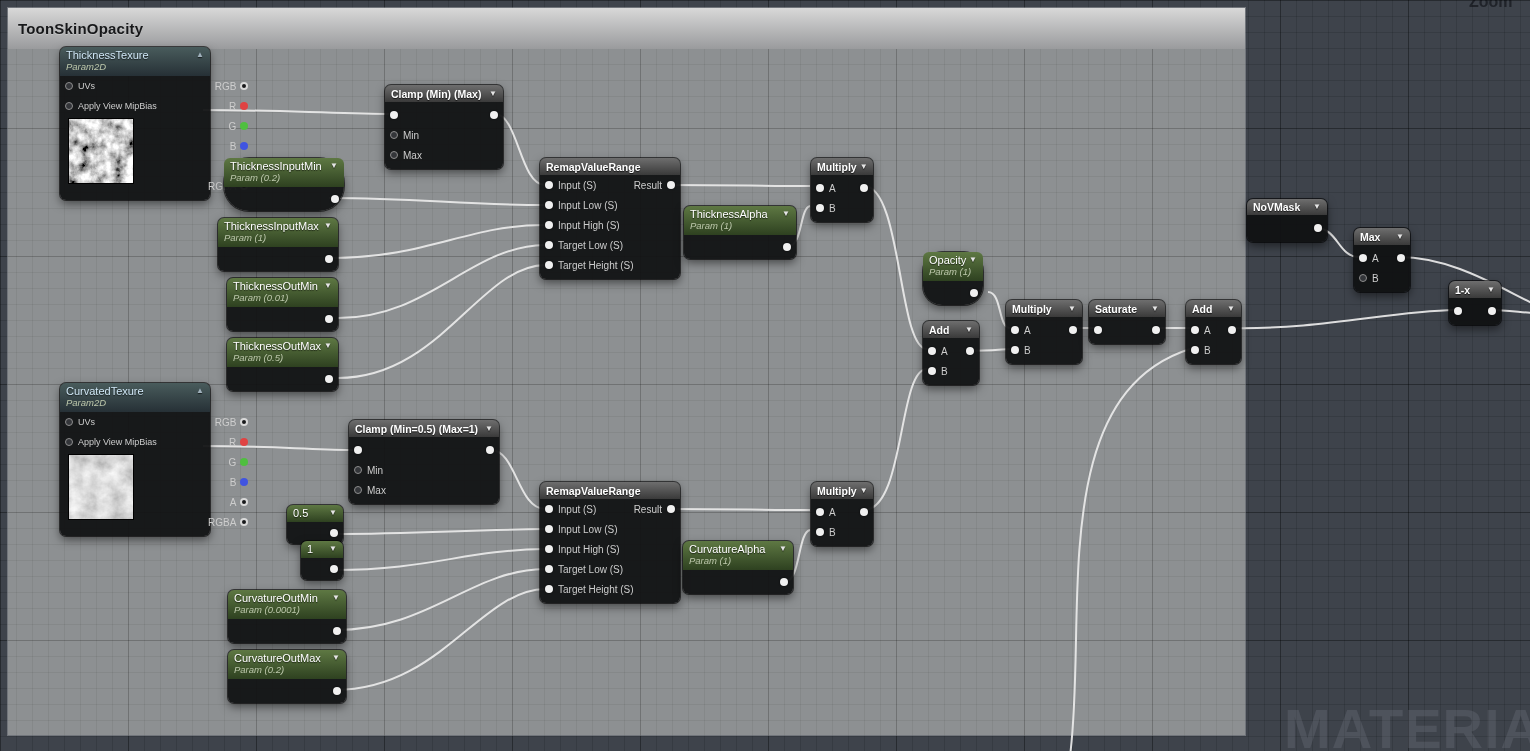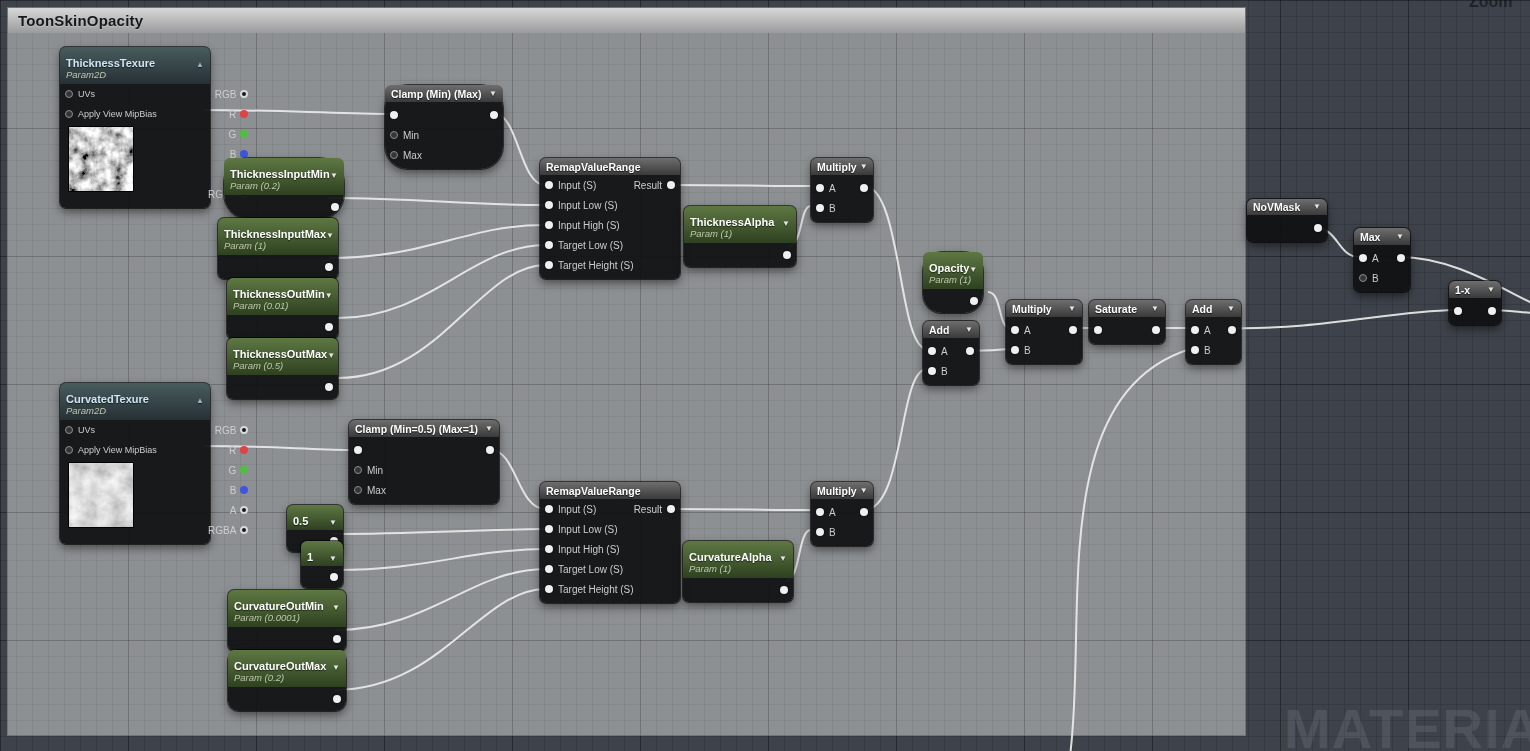--- a/index.html
+++ b/index.html
@@ -16,38 +16,38 @@
   .comment{position:absolute;left:8px;top:8px;width:1237px;height:727px;z-index:1;
     background-color:#8d9092;
     background-image:
       linear-gradient(rgba(0,0,0,0.16) 1px, transparent 1px),
       linear-gradient(90deg, rgba(0,0,0,0.16) 1px, transparent 1px),
       linear-gradient(rgba(0,0,0,0.06) 1px, transparent 1px),
       linear-gradient(90deg, rgba(0,0,0,0.06) 1px, transparent 1px);
     background-size:128px 128px,128px 128px,16px 16px,16px 16px;
     background-position:-8px -8px;
     box-shadow:0 0 0 1px rgba(210,212,216,0.35);}
-  .comment-title{height:23px;display:flex;align-items:center;padding:1px 10px;
+  .comment-title{height:23px;display:flex;align-items:center;padding:9px 10px;
     background:linear-gradient(#d8d8d8,#9a9b9d);
     font-weight:bold;font-size:15px;color:#17181a;letter-spacing:.2px;
     text-shadow:0 1px 0 rgba(255,255,255,.25);}
   
   #wires{position:absolute;left:0;top:0;z-index:2;pointer-events:none;}
   .wire{stroke:#e9e9e9;stroke-width:2;fill:none;opacity:.93;}
   
   .node{position:absolute;z-index:3;background:rgba(16,17,18,0.94);border-radius:6px;
     box-shadow:0 4px 10px rgba(0,0,0,0.5), 0 0 0 1px rgba(0,0,0,0.6);color:#c9c9c9;}
   .f-header{height:17px;display:flex;align-items:center;gap:3px;padding:0 6px;
     font-weight:bold;font-size:10.5px;color:#fff;white-space:nowrap;
     background:linear-gradient(#6e6e6e,#3a3a3a);border-radius:6px 6px 0 0;
     text-shadow:0 1px 1px rgba(0,0,0,.7);}
   .p-header{background:linear-gradient(#5e7843,#2e4120);border-radius:6px 6px 0 0;
     padding:2px 6px 3px;}
-  .p-title{display:flex;align-items:flex-end;font-weight:bold;font-size:11px;color:#fff;
-    white-space:nowrap;text-shadow:0 1px 1px rgba(0,0,0,.6);margin-top:8px;}
+  .p-title{display:flex;align-items:center;font-weight:normal;font-size:11px;color:#fff;
+    white-space:nowrap;text-shadow:0 1px 1px rgba(0,0,0,.6);}
   .p-sub{font-style:italic;font-size:9.5px;color:#bcc7ab;line-height:12px;white-space:nowrap;}
   .tex .p-header{background:linear-gradient(#495c5c,#263036);}
   .tex .p-title{color:#cfe6f5;}
   .caret{margin-left:auto;font-size:8px;color:#e4e4e4;line-height:1;}
   .caret.up{color:#9fb0bb;}
   .body{padding-top:3px;padding-bottom:4px;}
   .body.flush{padding-top:0;}
   .row{display:flex;align-items:center;gap:5px;height:20px;padding:0 5px;
     font-size:10px;color:#cdcdcd;white-space:nowrap;}
   .row .sp{flex:1;}
@@ -182,21 +182,21 @@
             <span class="pin ring"></span>
           </div>
         <div class="row">
             <span>RGBA</span>
             <span class="pin ring"></span>
           </div>
       </div>
     </div>
   </div>
 
-  <div class="node fn" style="left:385px;top:85px;width:118px;border-radius:23px;">
+  <div class="node fn" style="left:385px;top:85px;width:118px;">
     <div class="f-header">
         <span>Clamp (Min) (Max)</span>
         <span class="caret">▼</span>
       </div>
     <div class="body">
       <div class="row">
           <span class="pin solid"></span>
           <span class="sp"></span>
           <span class="pin solid"></span>
         </div>
@@ -429,21 +429,21 @@
           <span>CurvatureOutMin</span>
           <span class="caret">▼</span>
         </div>
       <div class="p-sub">Param (0.0001)</div>
     </div>
     <div class="row out">
         <span class="pin solid"></span>
       </div>
   </div>
 
-  <div class="node" style="left:228px;top:650px;width:118px;border-radius:11px;">
+  <div class="node" style="left:228px;top:650px;width:118px;">
     <div class="p-header">
       <div class="p-title">
           <span>CurvatureOutMax</span>
           <span class="caret">▼</span>
         </div>
       <div class="p-sub">Param (0.2)</div>
     </div>
     <div class="row out">
         <span class="pin solid"></span>
       </div>

